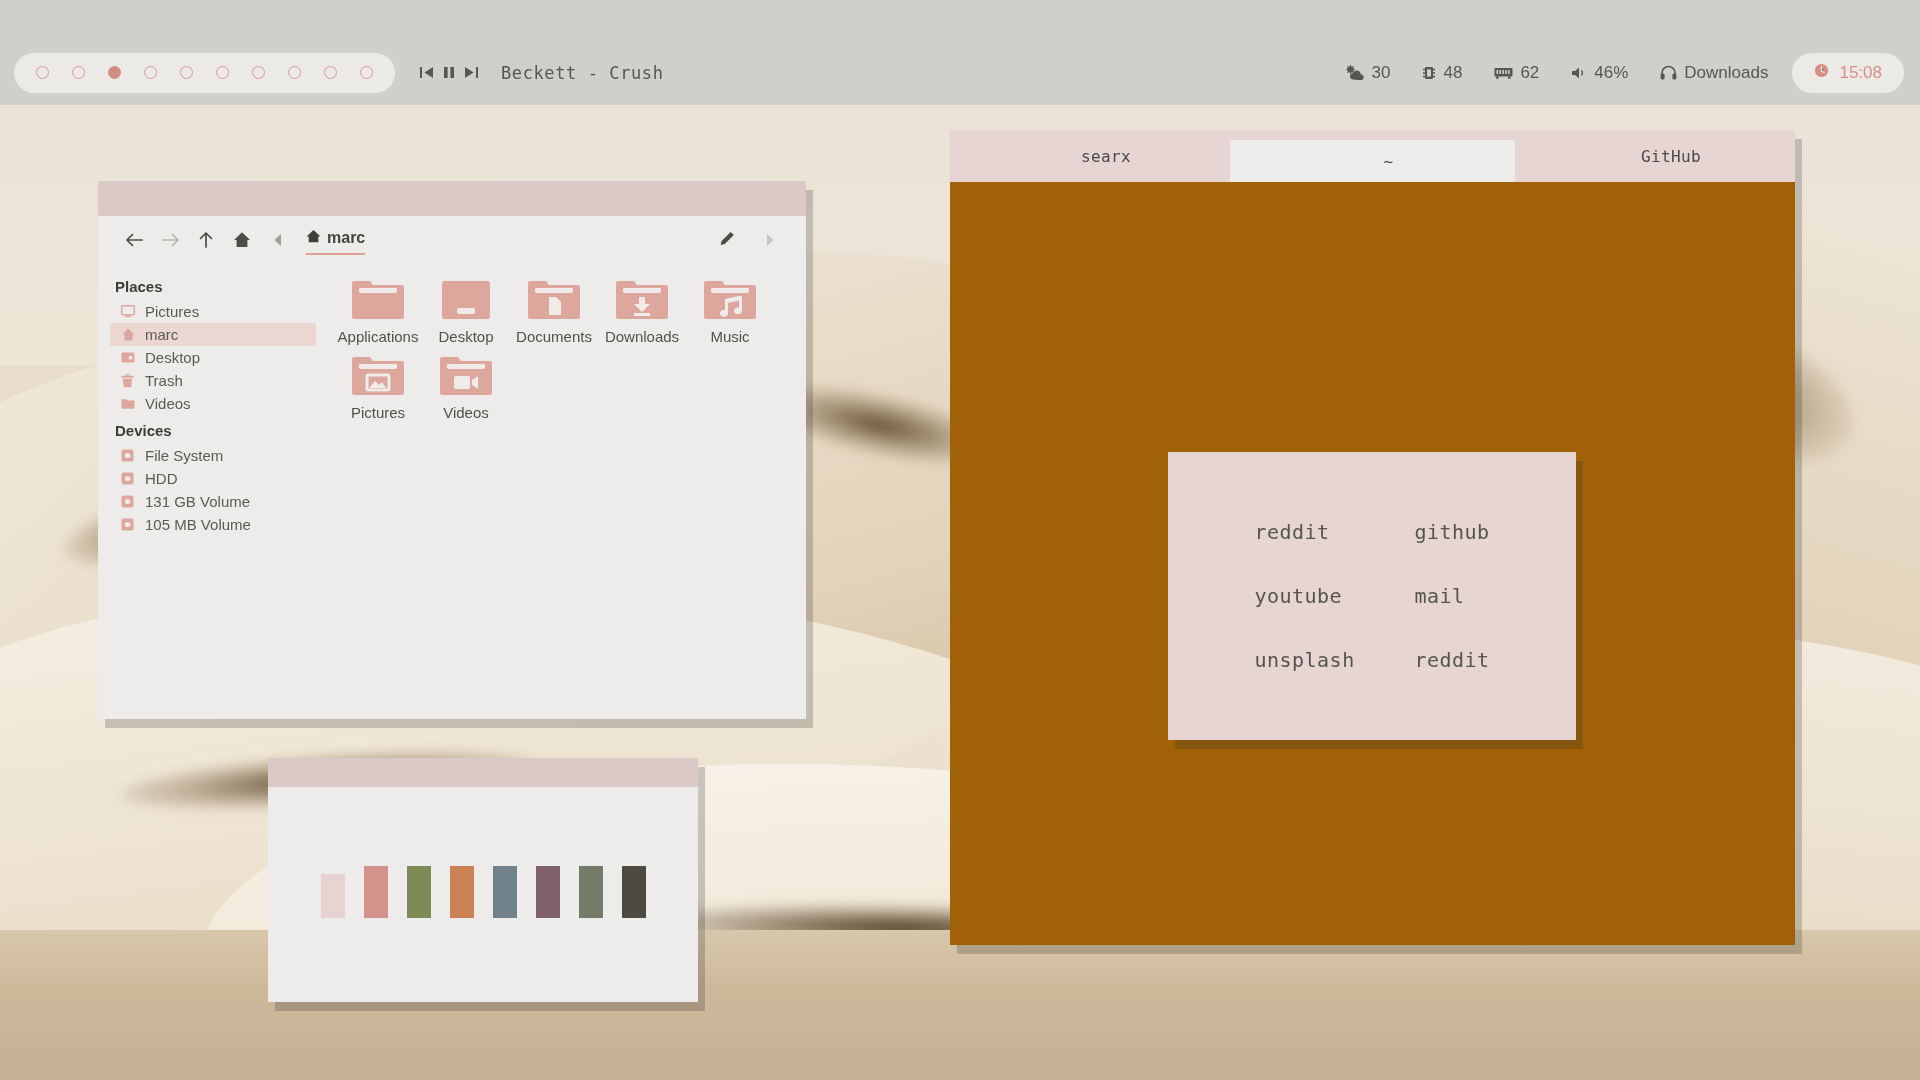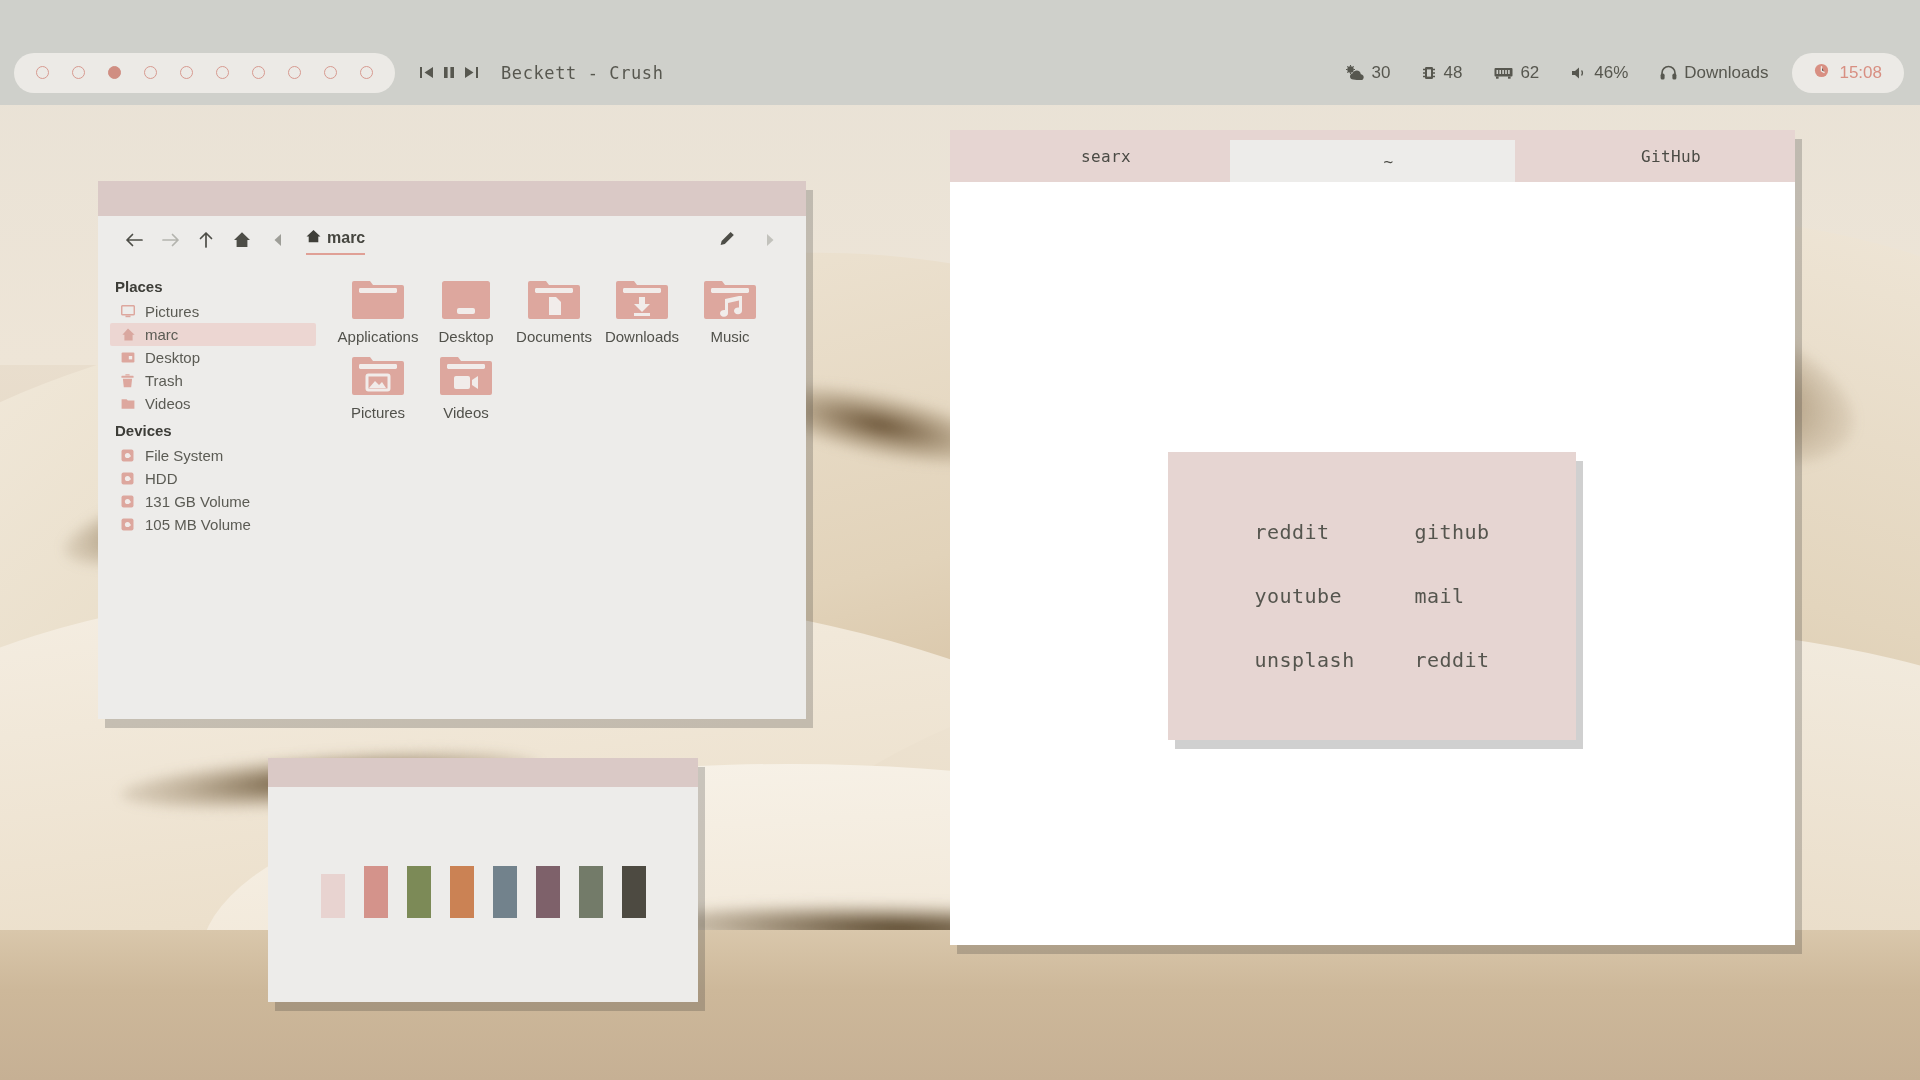--- a/index.html
+++ b/index.html
@@ -149,21 +149,21 @@
   .file-label { font-size:15px; color:#51514b; white-space:nowrap; }
 
   
   #browser { left:950px; top:130px; width:845px; height:815px; z-index:15; }
   #tabstrip { height:52px; background:#e6d5d2; display:flex; position:relative; }
   .tab { flex:1; display:flex; align-items:center; justify-content:center;
          font-family:"DejaVu Sans Mono", monospace; font-size:16px;
          color:#4b4b45; letter-spacing:0.4px;padding-left:32px; }
   .tab.active { background:#edecea; align-self:flex-end; height:42px;
                 flex:0 0 285px; }
-  #browser-content { height:763px; background:#ffffff; position:relative; }
+  #browser-content { height:763px; background:#a16207; position:relative; }
   #link-card {
     position:absolute; left:218px; top:270px; width:408px; height:288px;
     background:#e6d5d2; box-shadow:7px 9px 0 rgba(40,40,40,0.22);
     display:flex; align-items:center; justify-content:center;
   }
   #link-grid { display:grid; grid-template-columns:160px auto;
                row-gap:40px; }
   .link {
     font-family:"DejaVu Sans Mono", monospace;
     font-size:20px; color:#55554e; letter-spacing:0.5px;

